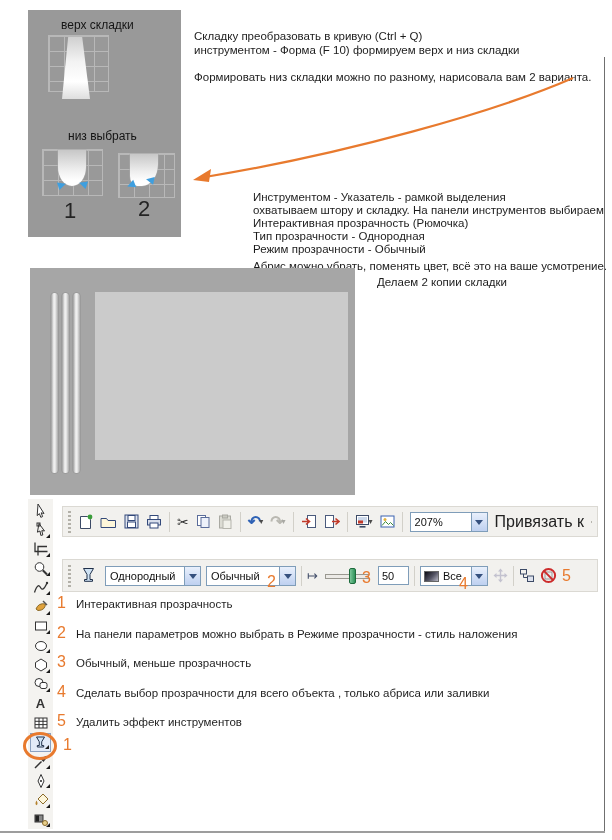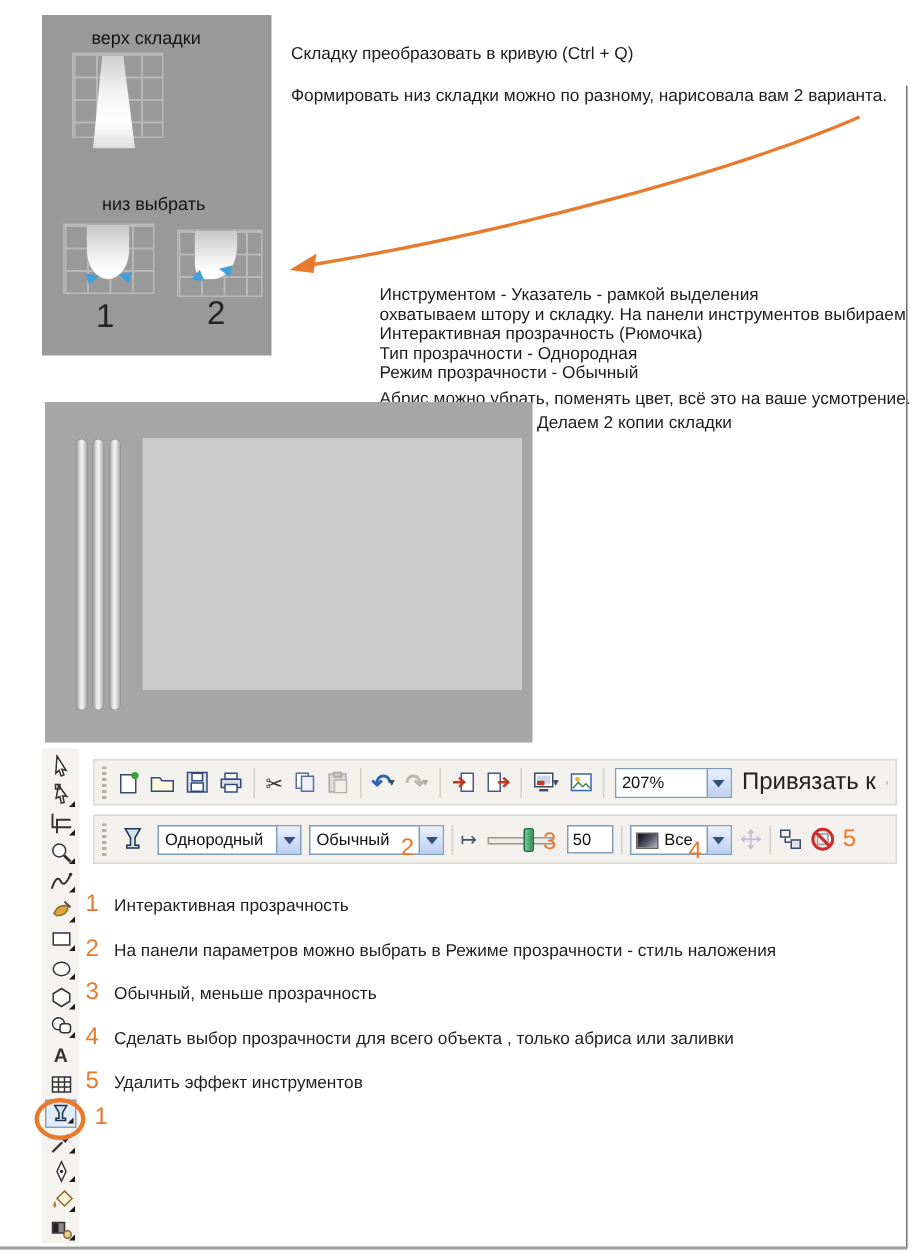--- a/index.html
+++ b/index.html
@@ -49,21 +49,21 @@
     background: linear-gradient(90deg, #9b9b9b, #e6e6e6 35%, #f2f2f2 55%, #a9a9a9);
     box-shadow: 0 0 0 0.5px #8f8f8f;
   }
 
   
   .toolbar {
     background: #f2f1ee; border: 1px solid #dbd9d3;
     display: flex; align-items: center; padding: 0 5px;
   }
   .std-bar  { left: 62px; top: 506px; width: 536px; height: 31px; gap: 7px; }
-  .prop-bar { left: 62px; top: 543px; width: 536px; height: 33px; gap: 5px; }
+  .prop-bar { left: 62px; top: 559px; width: 536px; height: 33px; gap: 5px; }
   .grip { width: 3px; height: 22px; flex: 0 0 3px;
     background-image: repeating-linear-gradient(180deg, #b3b1a9 0 2px, transparent 2px 4px); }
   .tsep { width: 1px; height: 20px; background: #d2d0c9; flex: 0 0 1px; }
   .ticon { display: flex; align-items: center; justify-content: center; height: 24px; }
   .caret { font-size: 8px; color: #4a4a4a; margin-left: -2px; }
   .caret.dim { color: #a9a9a4; }
   .glyph-undo { font-size: 16px; font-weight: bold; color: #2f62b5; }
   .glyph-redo { font-size: 16px; font-weight: bold; color: #b9b8b1; }
   .glyph-cut  { font-size: 14px; color: #333; }
   .combo { display: flex; align-items: stretch; height: 20px; background: #fff;
@@ -125,37 +125,38 @@
   <div class="grid" style="left:90px; top:143px; width:57px; height:45px;">
     <div class="fold-u" style="left:11px; top:0; width:28px; height:32px; border-radius:0 0 16px 7px / 0 0 22px 10px;"></div>
     <div class="blue-arrow ba-left" style="left:8px; top:27px; transform:rotate(-22deg);"></div>
     <div class="blue-arrow ba-left" style="left:27px; top:22px; transform:rotate(12deg);"></div>
   </div>
   <div class="variant-num" style="left:110px; top:186px;">2</div>
 </div>
 
 <div class="abs note" style="left:194px; top:30px;">
   <div>Складку преобразовать в кривую (Ctrl + Q)</div>
+  <div>инструментом - Форма (F 10) формируем верх и низ складки</div>
   <div style="margin-top:14px;">Формировать низ складки можно по разному, нарисовала вам 2 варианта.</div>
 </div>
 
 <svg class="abs annot-arrow" viewBox="0 0 398 122">
   <path d="M388,8 C310,42 160,84 20,107" fill="none" stroke="#e87a2e" stroke-width="2.2"></path>
   <polygon points="8,110 26,99 24,112" fill="#e87a2e"></polygon>
 </svg>
 
 <div class="abs note" style="left:253px; top:191px; line-height:13px;">
   <div>Инструментом - Указатель - рамкой выделения</div>
   <div>охватываем штору и складку. На панели инструментов выбираем</div>
   <div>Интерактивная прозрачность (Рюмочка)</div>
   <div>Тип прозрачности - Однородная</div>
   <div>Режим прозрачности - Обычный</div>
   <div style="margin-top:4px;">Абрис можно убрать, поменять цвет, всё это на ваше усмотрение.</div>
 </div>
-<div class="abs note" style="left:358px; top:276px;">Делаем 2 копии складки</div>
+<div class="abs note" style="left:377px; top:276px;">Делаем 2 копии складки</div>
 
 <div class="abs canvas">
   <div class="canvas-inner"></div>
   <div class="curtain-bar" style="left:21px;"></div>
   <div class="curtain-bar" style="left:32px;"></div>
   <div class="curtain-bar" style="left:43px;"></div>
 </div>
 
 <div class="abs vline-right"></div>
 <div class="abs hline-bottom"></div>

